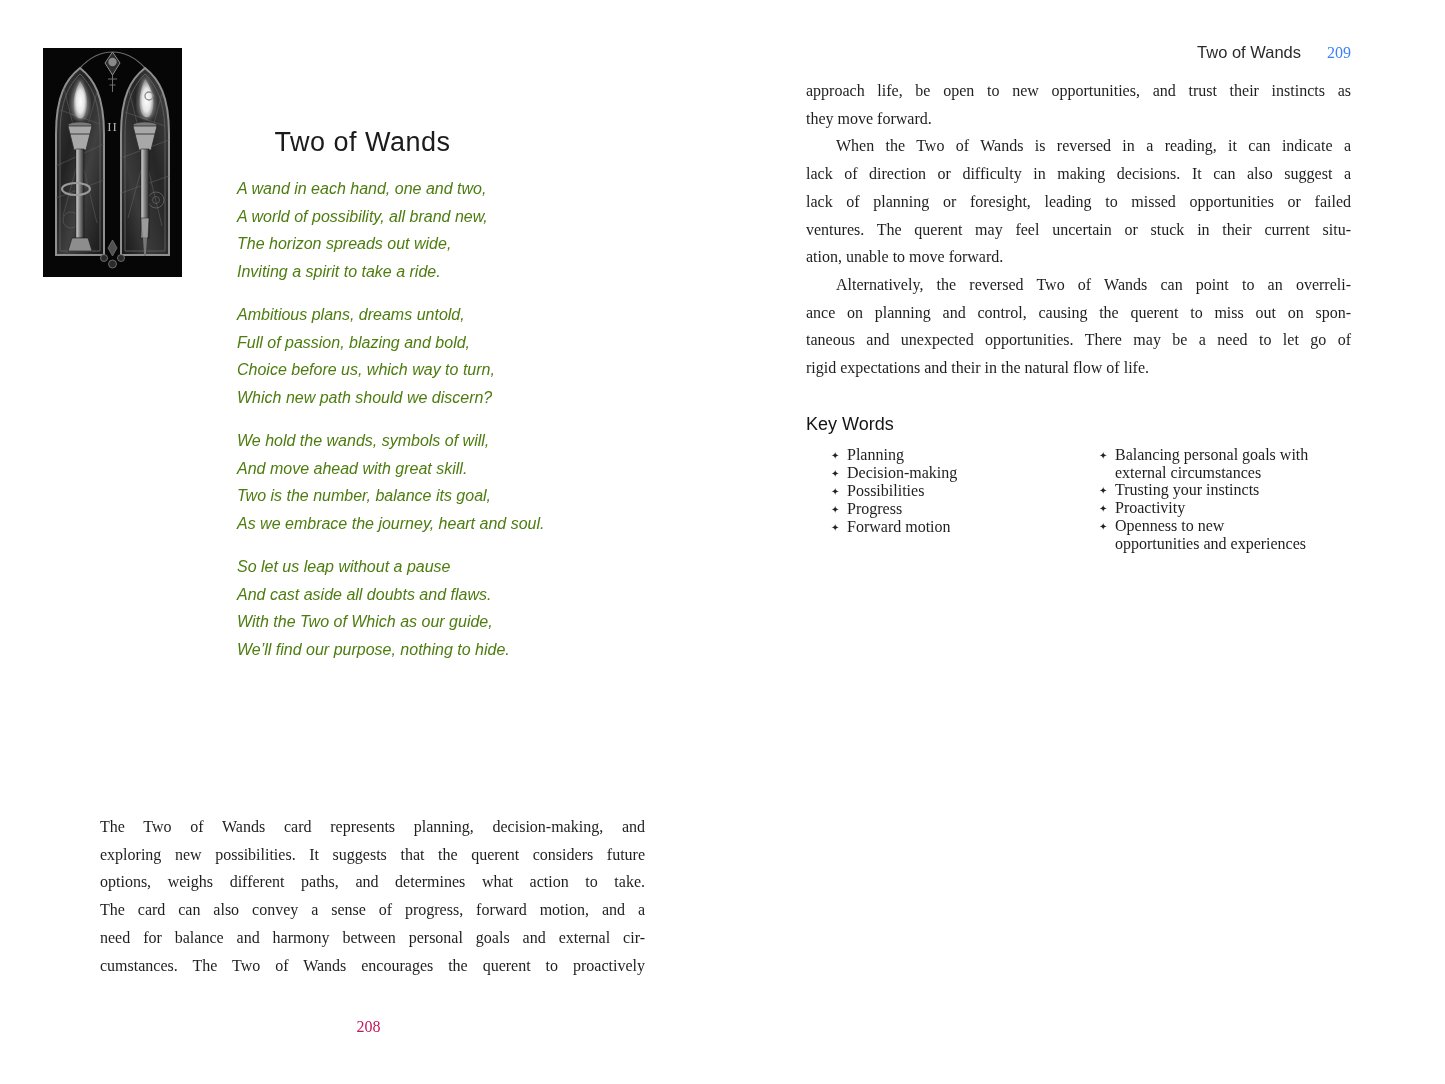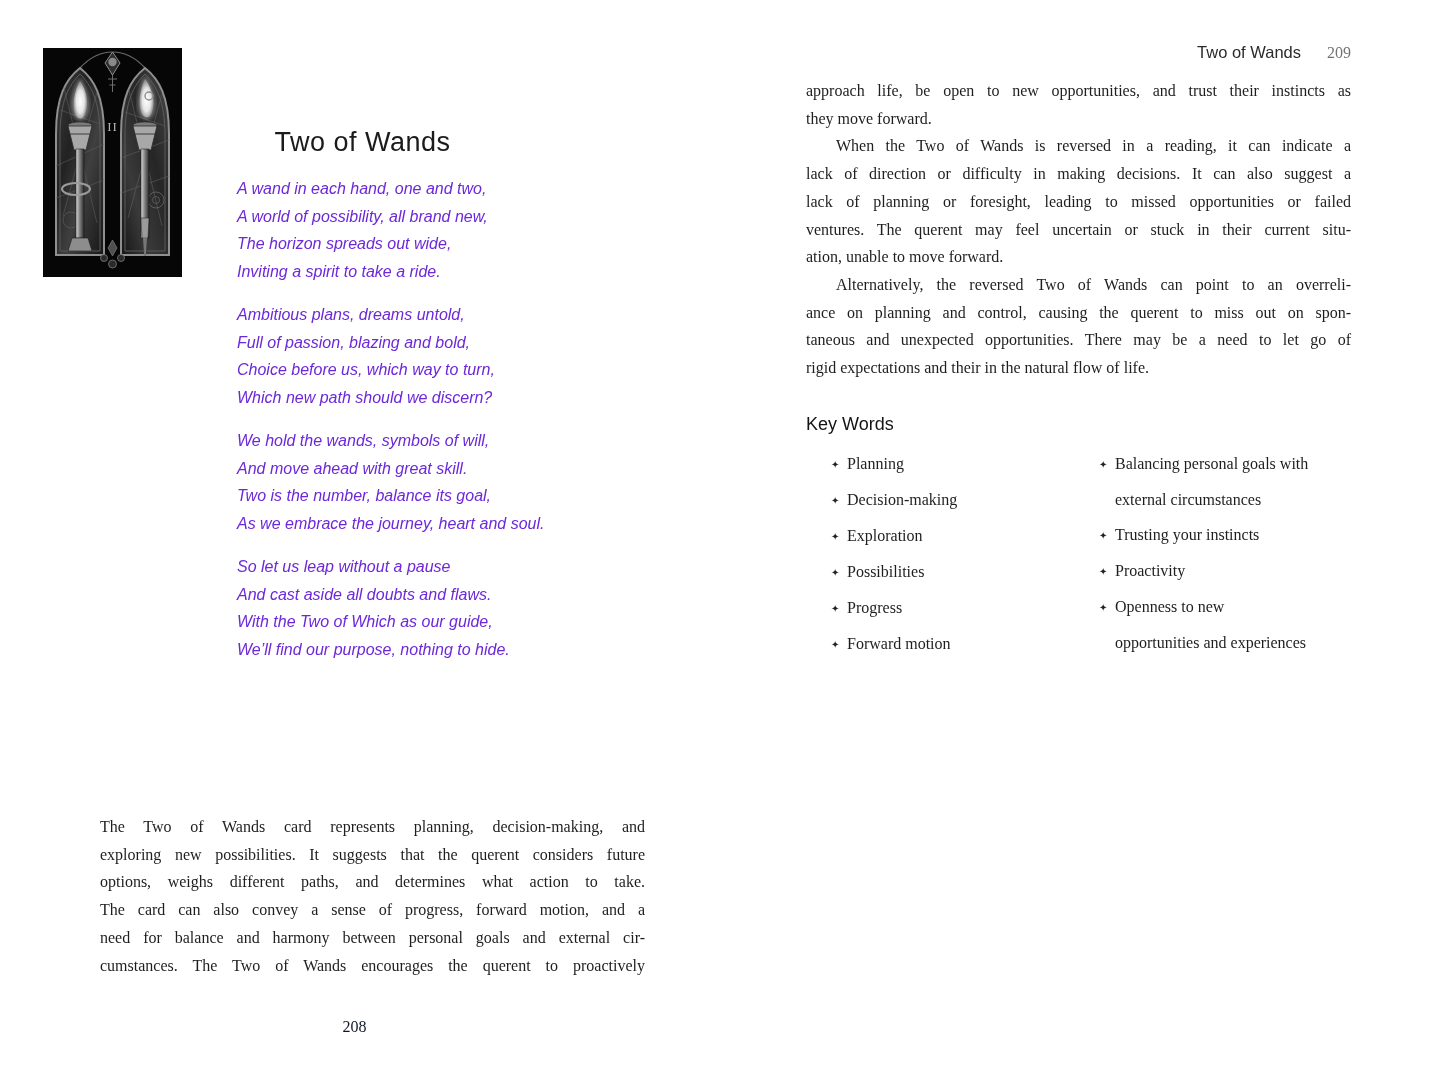--- a/index.html
+++ b/index.html
@@ -7,39 +7,39 @@
         color:#1e1e1e;}
   .serif{font-family:"Liberation Serif", serif;}
   .sans{font-family:"Liberation Sans", sans-serif;}
 
   
   #card-art{position:absolute;left:43px;top:48px;width:139px;height:229px;}
   #card-title{position:absolute;left:90px;top:127px;width:545px;text-align:center;
               font-size:27px;color:#1b1b1b;letter-spacing:.5px;}
   #poem{position:absolute;left:237px;top:175px;width:420px;}
   .poem-stanza{margin:0 0 16px 0;}
-  .poem-line{font-style:italic;font-size:16px;line-height:27.5px;color:#6d28d9;}
+  .poem-line{font-style:italic;font-size:16px;line-height:27.5px;color:#4d7c0f;}
   #left-body{position:absolute;left:100px;top:813px;width:545px;}
   .body-line{font-size:16px;line-height:27.7px;color:#1e1e1e;
              text-align:justify;text-align-last:justify;}
   .body-line.para-end{text-align-last:left;}
   .body-line.indent{text-indent:30px;}
-  #folio-left{position:absolute;left:82px;top:1018px;width:545px;text-align:center;
-              font-size:16px;color:#0f172a;}
+  #folio-left{position:absolute;left:96px;top:1018px;width:545px;text-align:center;
+              font-size:16px;color:#be185d;}
 
   
   #running-header{position:absolute;left:806px;top:43px;width:545px;
                   display:flex;justify-content:flex-end;align-items:baseline;gap:26px;}
   #running-header .rh-title{font-size:16.5px;color:#2b2b2b;}
-  #running-header .rh-num{font-size:16px;color:#737373;}
+  #running-header .rh-num{font-size:16px;color:#3b82f6;}
   #right-body{position:absolute;left:806px;top:77px;width:545px;}
   #keywords-heading{position:absolute;left:806px;top:414px;font-size:18px;color:#141414;}
   #keywords-col-1{position:absolute;left:831px;top:446px;width:255px;}
   #keywords-col-2{position:absolute;left:1099px;top:446px;width:260px;}
-  .kw-line{font-size:16px;line-height:35px;color:#1e1e1e;white-space:nowrap;}
+  .kw-line{font-size:16px;line-height:17px;color:#1e1e1e;white-space:nowrap;}
   .kw-bullet{display:inline-block;width:16px;font-size:10px;color:#222;
              vertical-align:1px;}
   .kw-cont{padding-left:16px;}
 </style>
 </head>
 <body>
 
 <div id="page">
 
   <svg id="card-art" viewBox="0 0 139 229" xmlns="http://www.w3.org/2000/svg">
@@ -191,23 +191,20 @@
   <div id="keywords-heading" class="sans">Key Words</div>
 
   <div id="keywords-col-1" class="serif">
       <div class="kw-item">
         <div class="kw-line"><span class="kw-bullet sans">✦</span><span>Planning</span></div>
       </div>
       <div class="kw-item">
         <div class="kw-line"><span class="kw-bullet sans">✦</span><span>Decision-making</span></div>
       </div>
       <div class="kw-item">
-        <div class="kw-line"><span class="kw-bullet sans">✦</span><span>Exploration</span></div>
-      </div>
-      <div class="kw-item">
         <div class="kw-line"><span class="kw-bullet sans">✦</span><span>Possibilities</span></div>
       </div>
       <div class="kw-item">
         <div class="kw-line"><span class="kw-bullet sans">✦</span><span>Progress</span></div>
       </div>
       <div class="kw-item">
         <div class="kw-line"><span class="kw-bullet sans">✦</span><span>Forward motion</span></div>
       </div>
     </div>
   <div id="keywords-col-2" class="serif">

